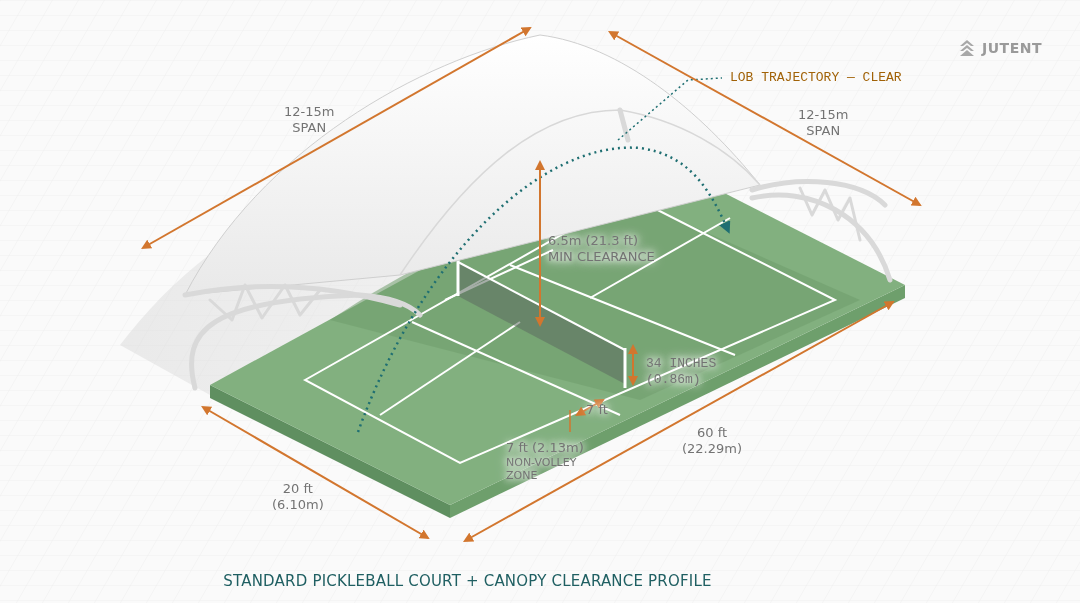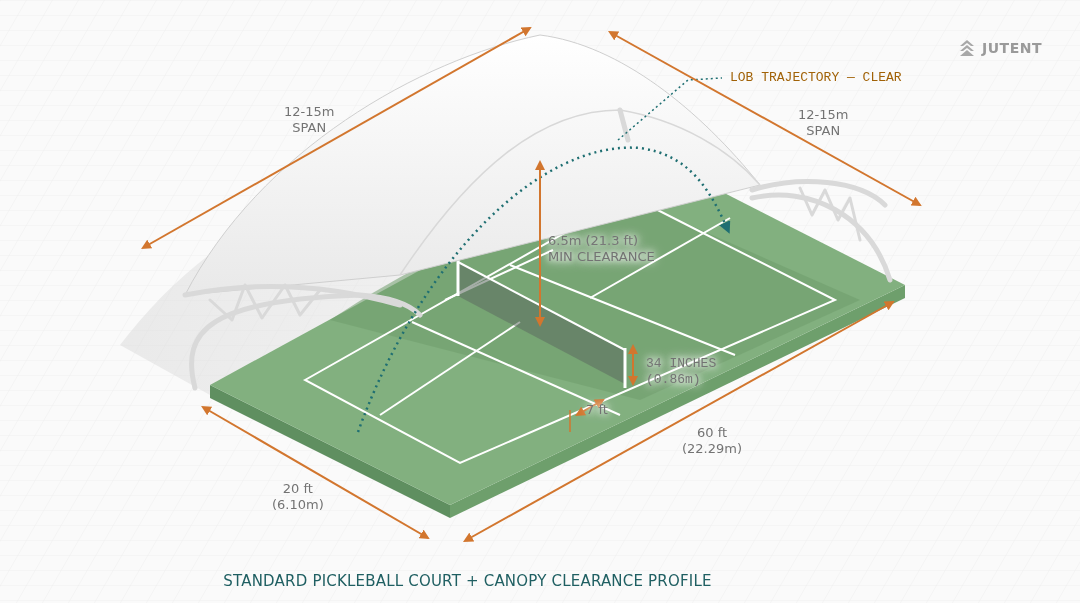--- a/index.html
+++ b/index.html
@@ -127,20 +127,25 @@
     <div>MIN CLEARANCE</div>
   </div>
 
   <div class="lbl med glow" style="left:646px; top:356px; text-align:left;font-family:Liberation Mono, monospace;">
     <div>34 INCHES</div>
     <div>(0.86m)</div>
   </div>
 
   <div class="lbl med glow" style="left:586px; top:402px;">7 ft</div>
 
+  <div class="lbl glow" style="left:506px; top:440px; text-align:left;">
+    <div class="med" style="font-size:13px;">7 ft (2.13m)</div>
+    <div class="small" style="font-size:11px;">NON-VOLLEY</div>
+    <div class="small" style="font-size:11px;">ZONE</div>
+  </div>
 
   <div class="lbl med" style="left:272px; top:481px;">
     <div>20 ft</div>
     <div>(6.10m)</div>
   </div>
 
   <div class="lbl med" style="left:682px; top:425px;">
     <div>60 ft</div>
     <div>(22.29m)</div>
   </div>

